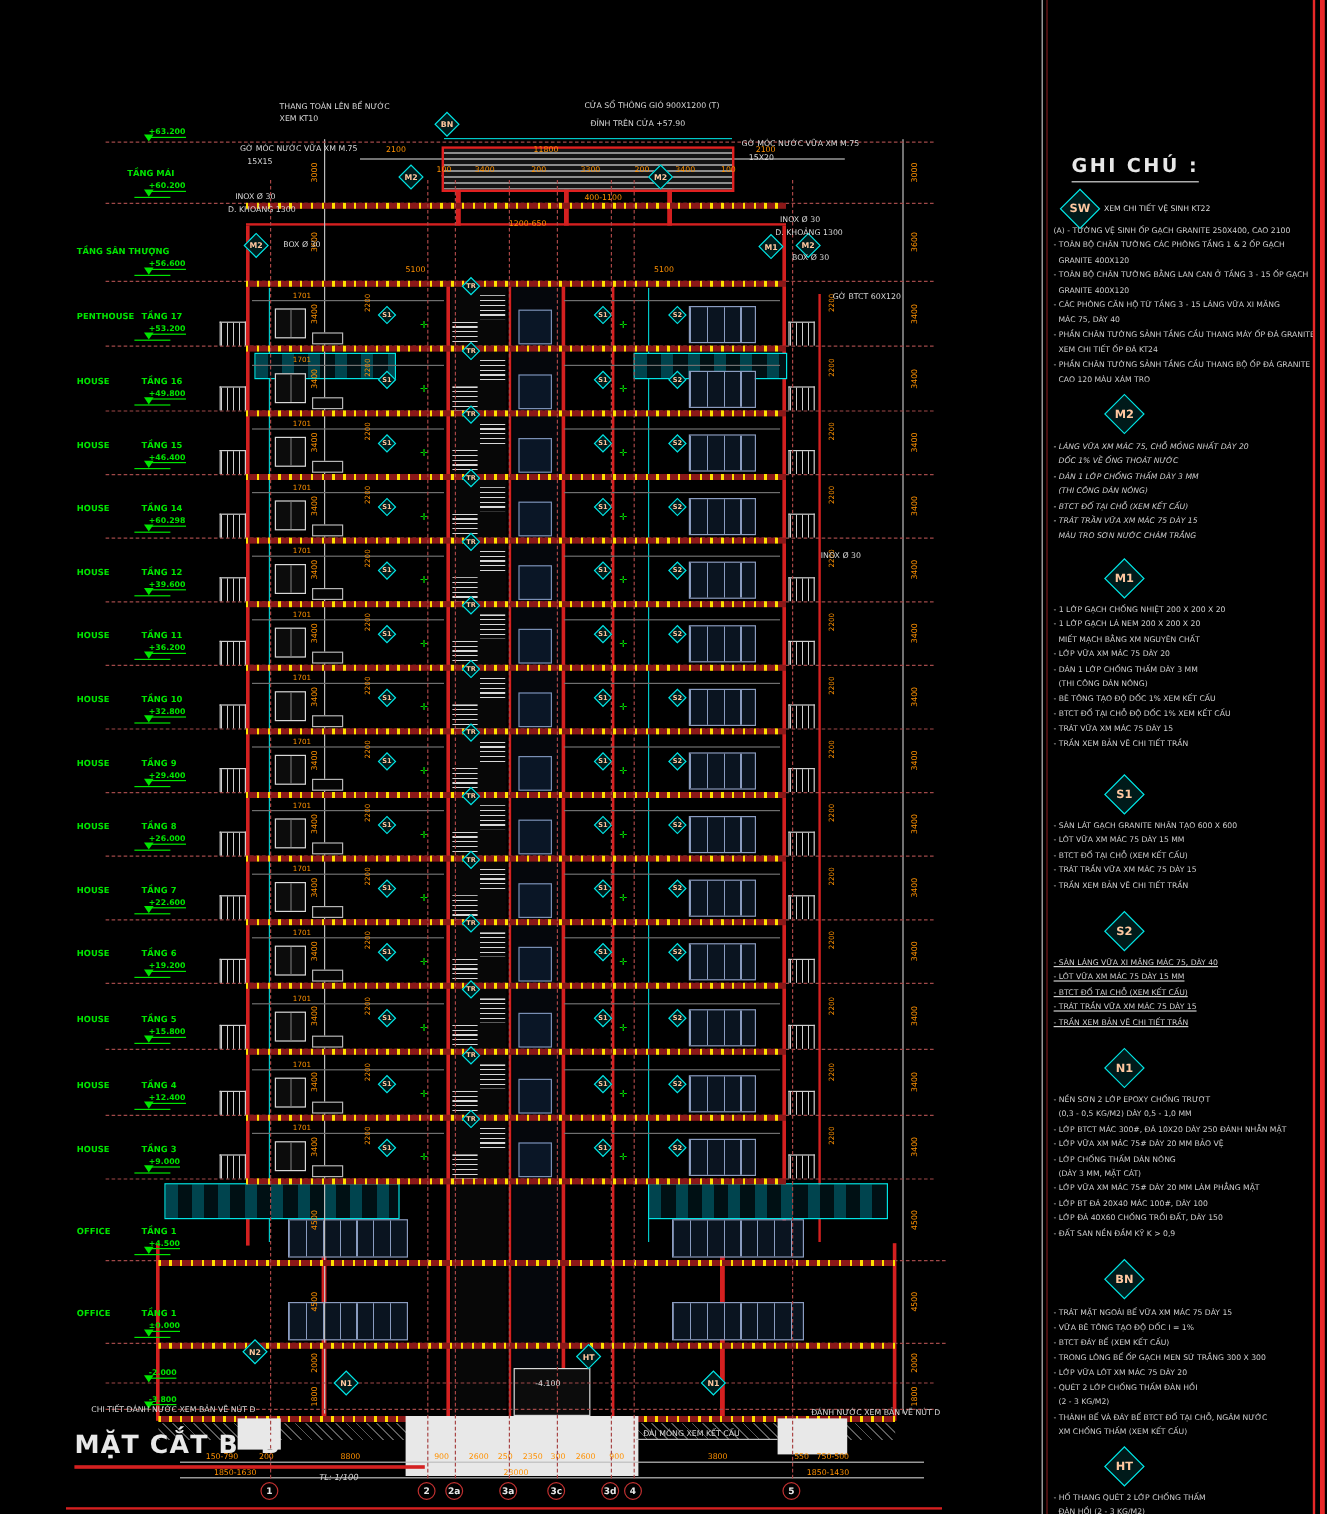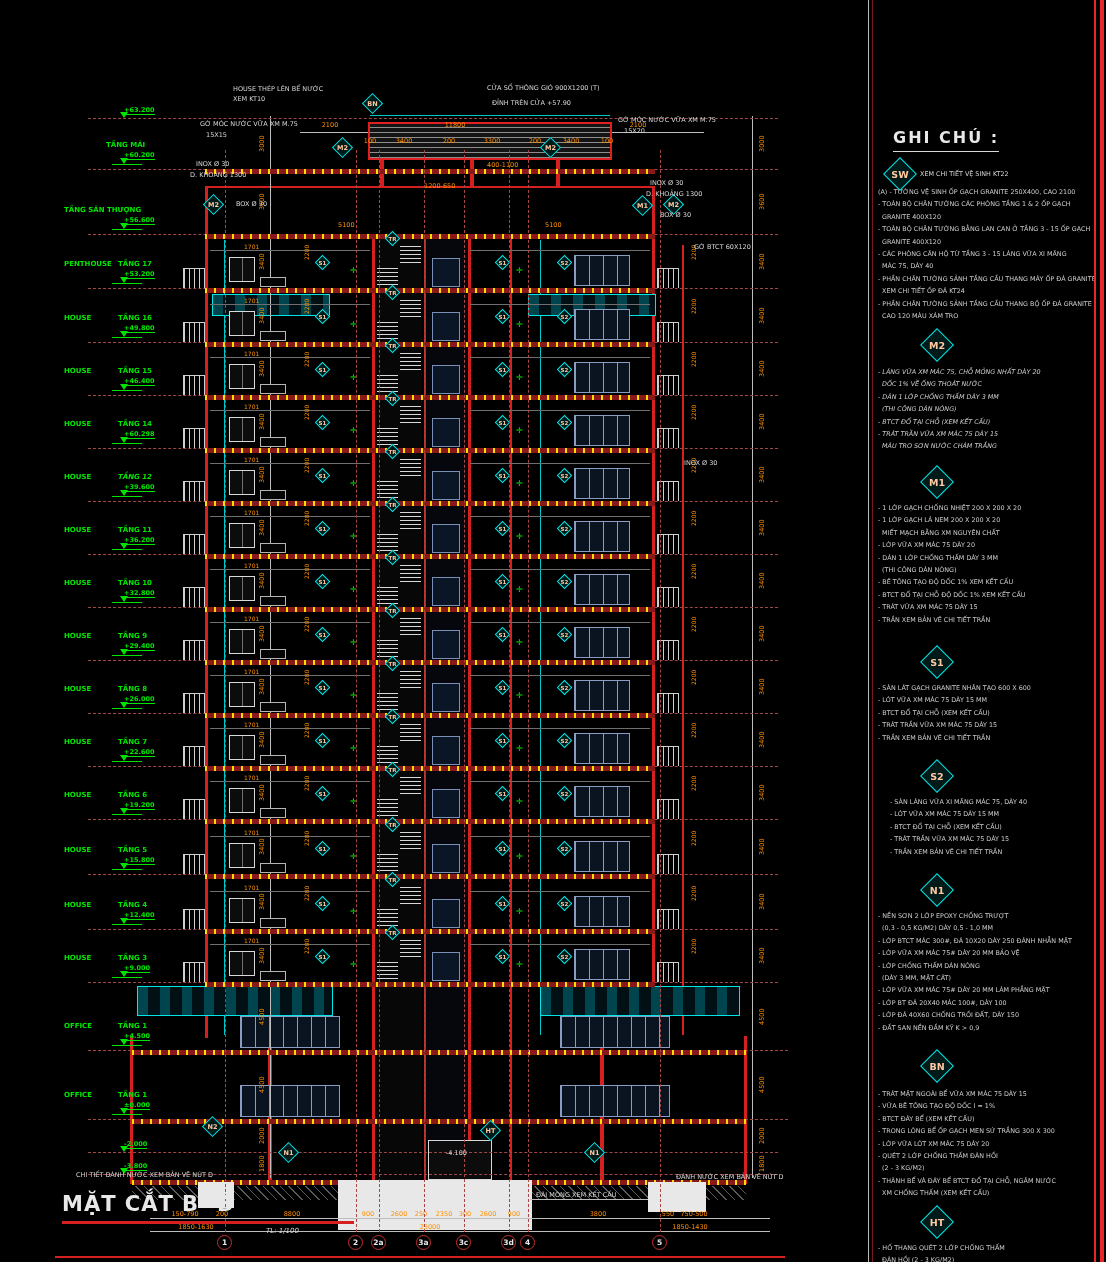--- a/index.html
+++ b/index.html
@@ -127,21 +127,21 @@
       <div class="slabband" style="left: 205px; top: 395px; width: 450px; height: 5px;"></div>
       <div class="lvl" style="left: 88px; top: 448px; width: 690px; height: 0px;"></div>
       <div class="gt" style="left: 64px; top: 420px;">HOUSE</div>
       <div class="gt" style="left: 118px; top: 420px;">TẦNG 14</div>
       <div class="gt elev" style="left: 124px; top: 430px; font-size: 6.5px;">+60.298</div>
       <div style="left: 112px; top: 443px; width: 30px; height: 1px; background: rgb(0, 229, 0);"></div>
       <div class="tri" style="left: 120px; top: 437px; width: 0px; height: 0px;"></div>
       <div class="slabband" style="left: 205px; top: 448px; width: 450px; height: 5px;"></div>
       <div class="lvl" style="left: 88px; top: 501px; width: 690px; height: 0px;"></div>
       <div class="gt" style="left: 64px; top: 473px;">HOUSE</div>
-      <div class="gt" style="left: 118px; top: 473px; font-style: italic;">TẦNG 12</div>
+      <div class="gt" style="left: 118px; top: 473px;">TẦNG 12</div>
       <div class="gt elev" style="left: 124px; top: 483px; font-size: 6.5px;">+39.600</div>
       <div style="left: 112px; top: 496px; width: 30px; height: 1px; background: rgb(0, 229, 0);"></div>
       <div class="tri" style="left: 120px; top: 490px; width: 0px; height: 0px;"></div>
       <div class="slabband" style="left: 205px; top: 501px; width: 450px; height: 5px;"></div>
       <div class="lvl" style="left: 88px; top: 554px; width: 690px; height: 0px;"></div>
       <div class="gt" style="left: 64px; top: 526px;">HOUSE</div>
       <div class="gt" style="left: 118px; top: 526px;">TẦNG 11</div>
       <div class="gt elev" style="left: 124px; top: 536px; font-size: 6.5px;">+36.200</div>
       <div style="left: 112px; top: 549px; width: 30px; height: 1px; background: rgb(0, 229, 0);"></div>
       <div class="tri" style="left: 120px; top: 543px; width: 0px; height: 0px;"></div>
@@ -736,21 +736,21 @@
       </div>
       <div class="dia" style="left: 204.5px; top: 1118.5px; width: 15px; height: 15px;">
         <div style="font-size: 6.5px;">N2</div>
       </div>
       <div class="dia" style="left: 280.5px; top: 1144.5px; width: 15px; height: 15px;">
         <div style="font-size: 6.5px;">N1</div>
       </div>
       <div class="dia" style="left: 586.5px; top: 1144.5px; width: 15px; height: 15px;">
         <div style="font-size: 6.5px;">N1</div>
       </div>
-      <div class="wt" style="left: 233px; top: 85px;">HOUSE THÉP LÊN BỂ NƯỚC</div>
+      <div class="wt" style="left: 233px; top: 85px;">THANG TOÀN LÊN BỂ NƯỚC</div>
       <div class="wt" style="left: 233px; top: 95px;">XEM KT10</div>
       <div class="wt" style="left: 200px; top: 120px;">GỜ MÓC NƯỚC VỮA XM M.75</div>
       <div class="wt" style="left: 206px; top: 131px;">15X15</div>
       <div class="wt" style="left: 487px; top: 84px;">CỬA SỔ THÔNG GIÓ 900X1200 (T)</div>
       <div class="wt" style="left: 492px; top: 99px;">ĐỈNH TRÊN CỬA +57.90</div>
       <div class="wt" style="left: 618px; top: 116px;">GỜ MÓC NƯỚC VỮA XM M.75</div>
       <div class="wt" style="left: 624px; top: 127px;">15X20</div>
       <div class="wt" style="left: 196px; top: 160px;">INOX Ø 30</div>
       <div class="wt" style="left: 190px; top: 171px;">D. KHOẢNG 1300</div>
       <div class="wt" style="left: 236px; top: 200px;">BOX Ø 30</div>
@@ -813,21 +813,21 @@
         <div style="font-size: 9.5px;">S1</div>
       </div>
       <div class="noteslines" style="left: 10px; top: 682px;">- SÀN LÁT GẠCH GRANITE NHÂN TẠO 600 X 600
 - LÓT VỮA XM MÁC 75 DÀY 15 MM
 - BTCT ĐỔ TẠI CHỖ (XEM KẾT CẤU)
 - TRÁT TRẦN VỮA XM MÁC 75 DÀY 15
 - TRẦN XEM BẢN VẼ CHI TIẾT TRẦN</div>
       <div class="dia" style="left: 57px; top: 764px; width: 24px; height: 24px;">
         <div style="font-size: 9.5px;">S2</div>
       </div>
-      <div class="noteslines" style="left: 22px; top: 796px;">- SÀN LÁNG VỮA XI MĂNG MÁC 75, DÀY 40
+      <div class="noteslines" style="left: 10px; top: 796px; text-decoration: underline;">- SÀN LÁNG VỮA XI MĂNG MÁC 75, DÀY 40
 - LÓT VỮA XM MÁC 75 DÀY 15 MM
 - BTCT ĐỔ TẠI CHỖ (XEM KẾT CẤU)
 - TRÁT TRẦN VỮA XM MÁC 75 DÀY 15
 - TRẦN XEM BẢN VẼ CHI TIẾT TRẦN</div>
       <div class="dia" style="left: 57px; top: 878px; width: 24px; height: 24px;">
         <div style="font-size: 9.5px;">N1</div>
       </div>
       <div class="noteslines" style="left: 10px; top: 910px;">- NỀN SƠN 2 LỚP EPOXY CHỐNG TRƯỢT
   (0,3 - 0,5 KG/M2) DÀY 0,5 - 1,0 MM
 - LỚP BTCT MÁC 300#, ĐÁ 10X20 DÀY 250 ĐÁNH NHẴN MẶT

